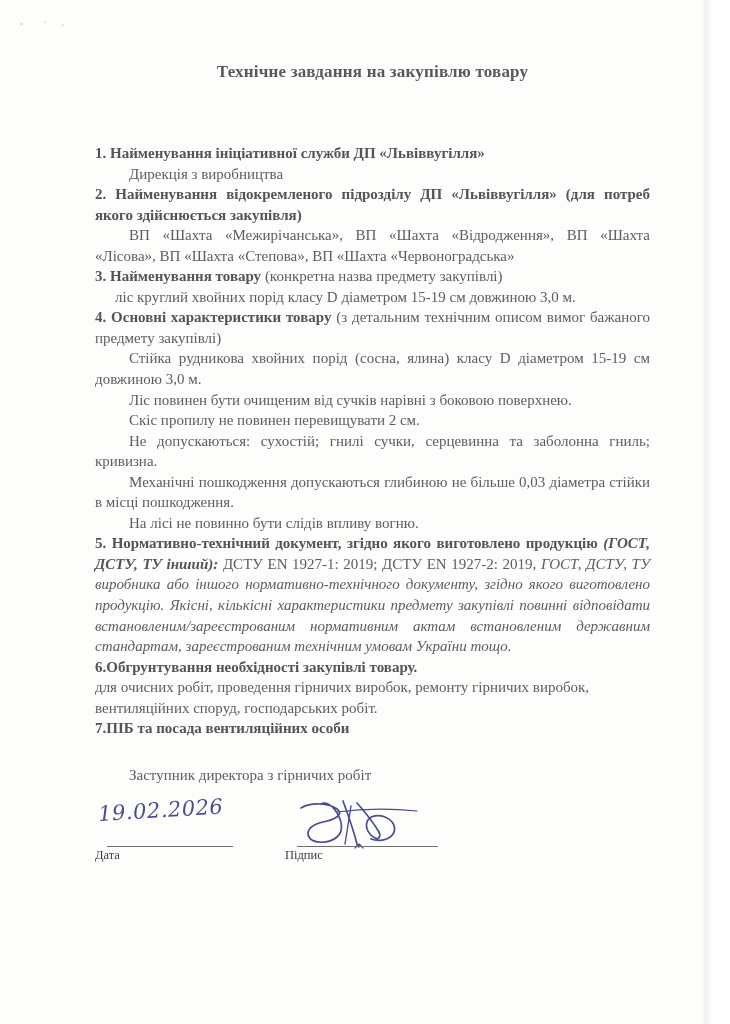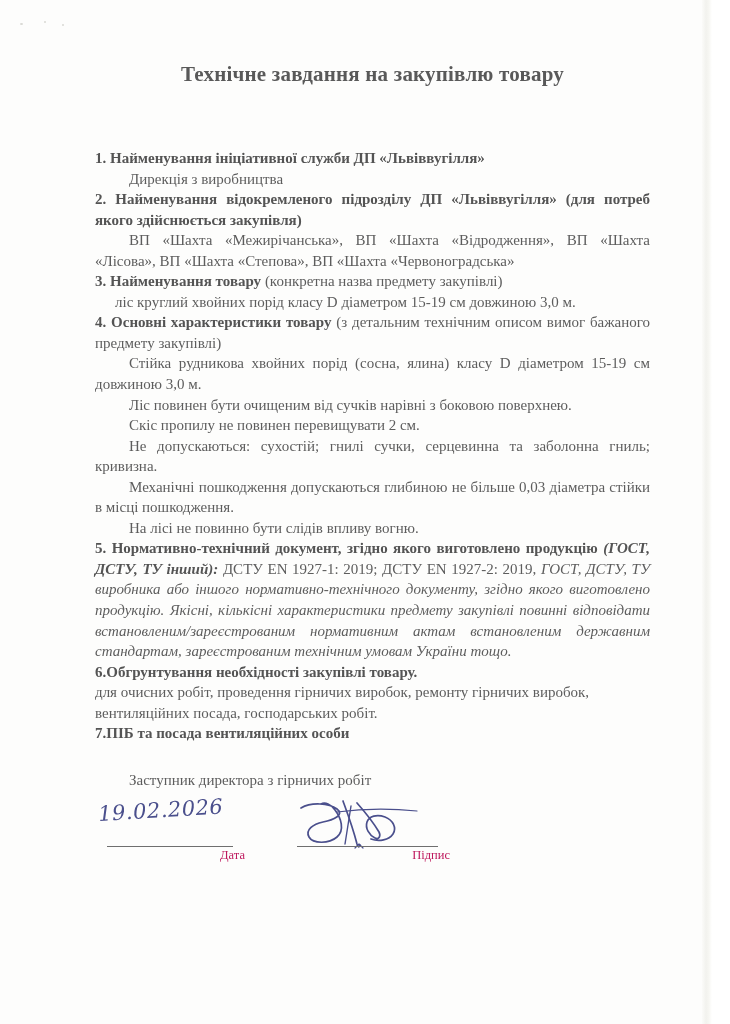--- a/index.html
+++ b/index.html
@@ -47,21 +47,21 @@
   .doc-body {
     position: relative;
     padding: 0 80px 0 95px;
     box-sizing: border-box;
     width: 730px;
   }
 
   .doc-title {
     text-align: center;
     font-weight: bold;
-    font-size: 21px;
+    font-size: 17px;
     color: #595959;
     letter-spacing: 0.2px;
     margin: 0;
     padding-top: 62px;
   }
 
   .content {
     margin-top: 61px;
     font-size: 15px;
     line-height: 1.37;
@@ -121,23 +121,23 @@
     left: 12px;
     right: 12px;
     top: 46px;
     border-bottom: 1px solid #6f6f6f;
   }
   .sign-caption {
     position: absolute;
     top: 48px;
     left: 0;
     right: 0;
-    text-align: right;
+    text-align: left;
     font-size: 12.5px;
-    color: #be185d;
+    color: #404040;
   }
   .ink {
     position: absolute;
     top: 0;
     left: 0;
     overflow: visible;
   }
   .ink path, .ink line {
     fill: none;
     stroke: #4a4f8c;
@@ -229,21 +229,21 @@
         <span class="lbl">Нормативно-технічний документ, згідно якого виготовлено продукцію</span>
         <span class="lbl-italic">(ГОСТ, ДСТУ, ТУ інший):</span>
         <span>ДСТУ EN 1927-1: 2019; ДСТУ EN 1927-2: 2019,</span>
         <span class="it">ГОСТ, ДСТУ, ТУ виробника або іншого нормативно-технічного документу, згідно якого виготовлено продукцію. Якісні, кількісні характеристики предмету закупівлі повинні відповідати встановленим/зареєстрованим нормативним актам встановленим державним стандартам, зареєстрованим технічним умовам України тощо.</span>
       </p>
 
       <p class="para left">
         <span class="lbl">6.</span><span class="lbl">Обгрунтування необхідності закупівлі товару.</span>
       </p>
       <p class="para left">
-        <span>для очисних робіт, проведення гірничих виробок,  ремонту гірничих виробок, вентиляційних посада, господарських робіт.</span>
+        <span>для очисних робіт, проведення гірничих виробок,  ремонту гірничих виробок, вентиляційних споруд, господарських робіт.</span>
       </p>
 
       <p class="para left">
         <span class="lbl">7.</span><span class="lbl">ПІБ та посада вентиляційних особи</span>
       </p>
       <div class="spacer-lg"></div>
       <p class="para left">
         <span class="indent"></span><span>Заступник директора з гірничих робіт</span>
       </p>
 

